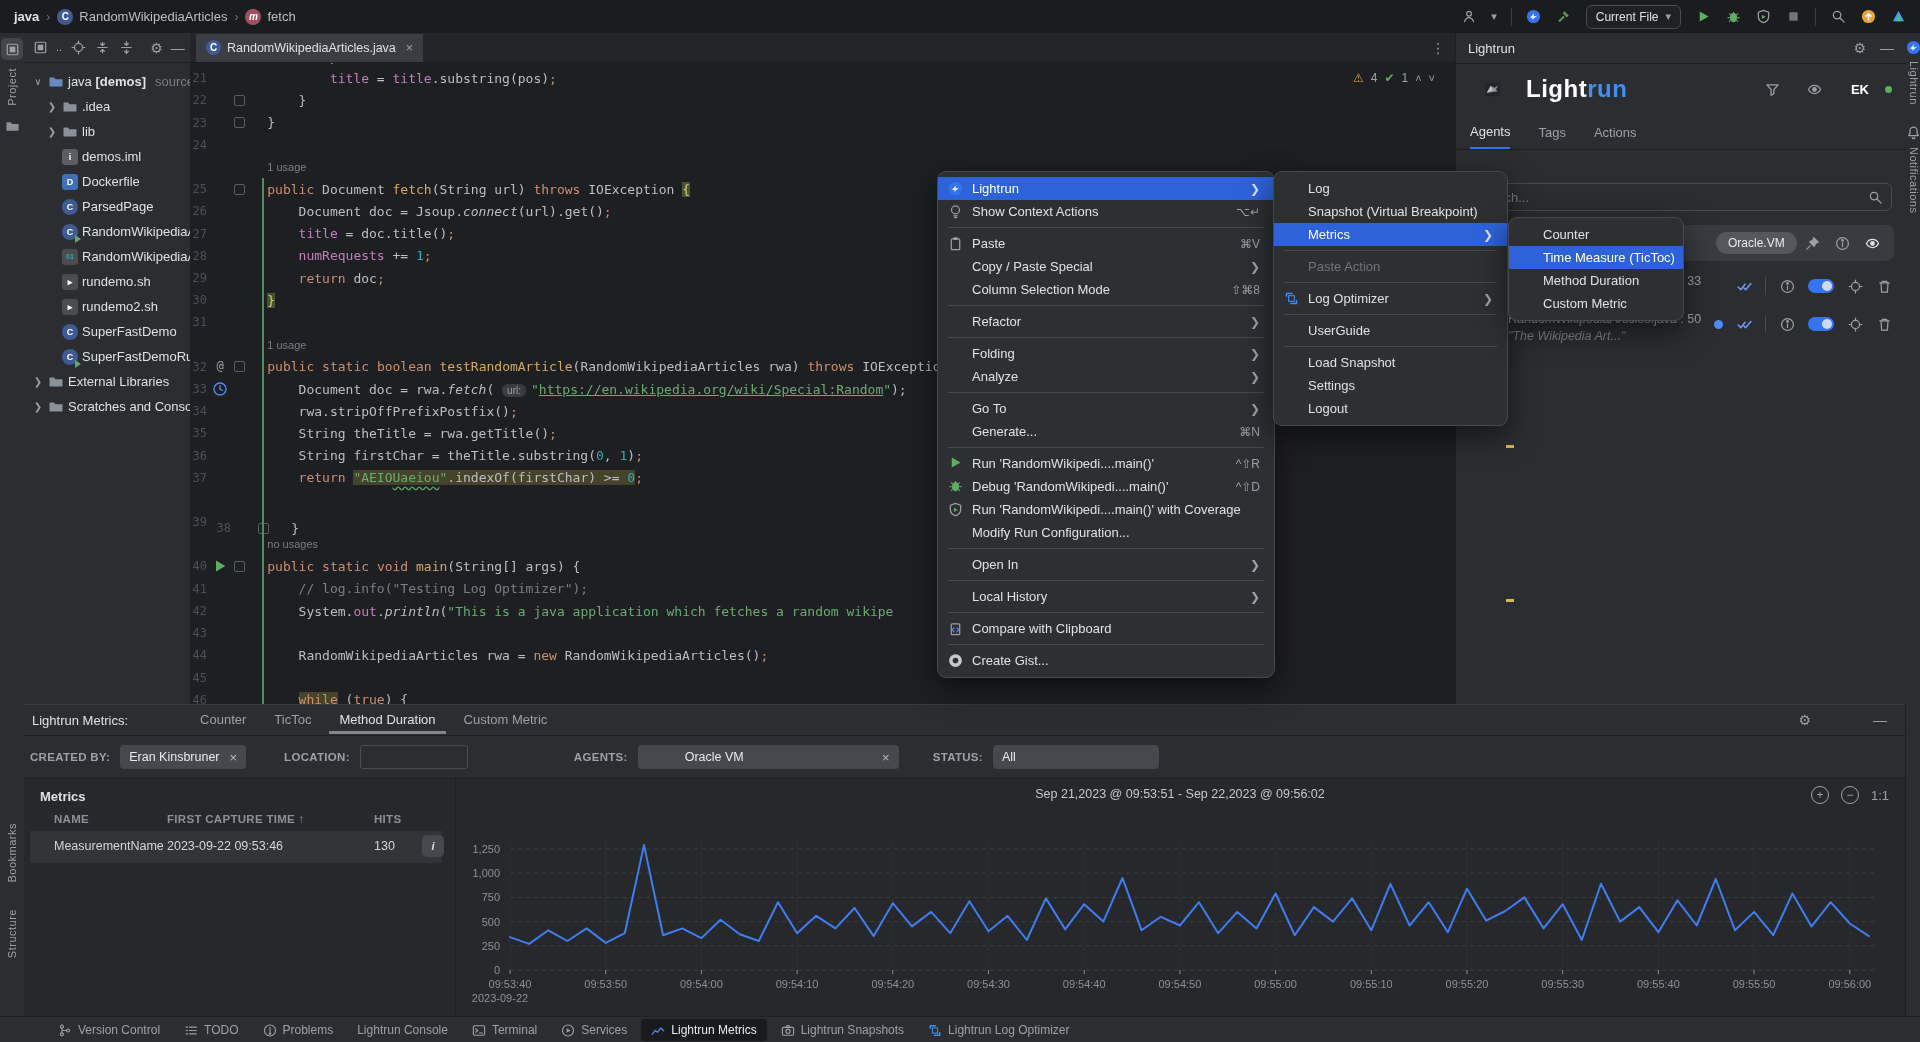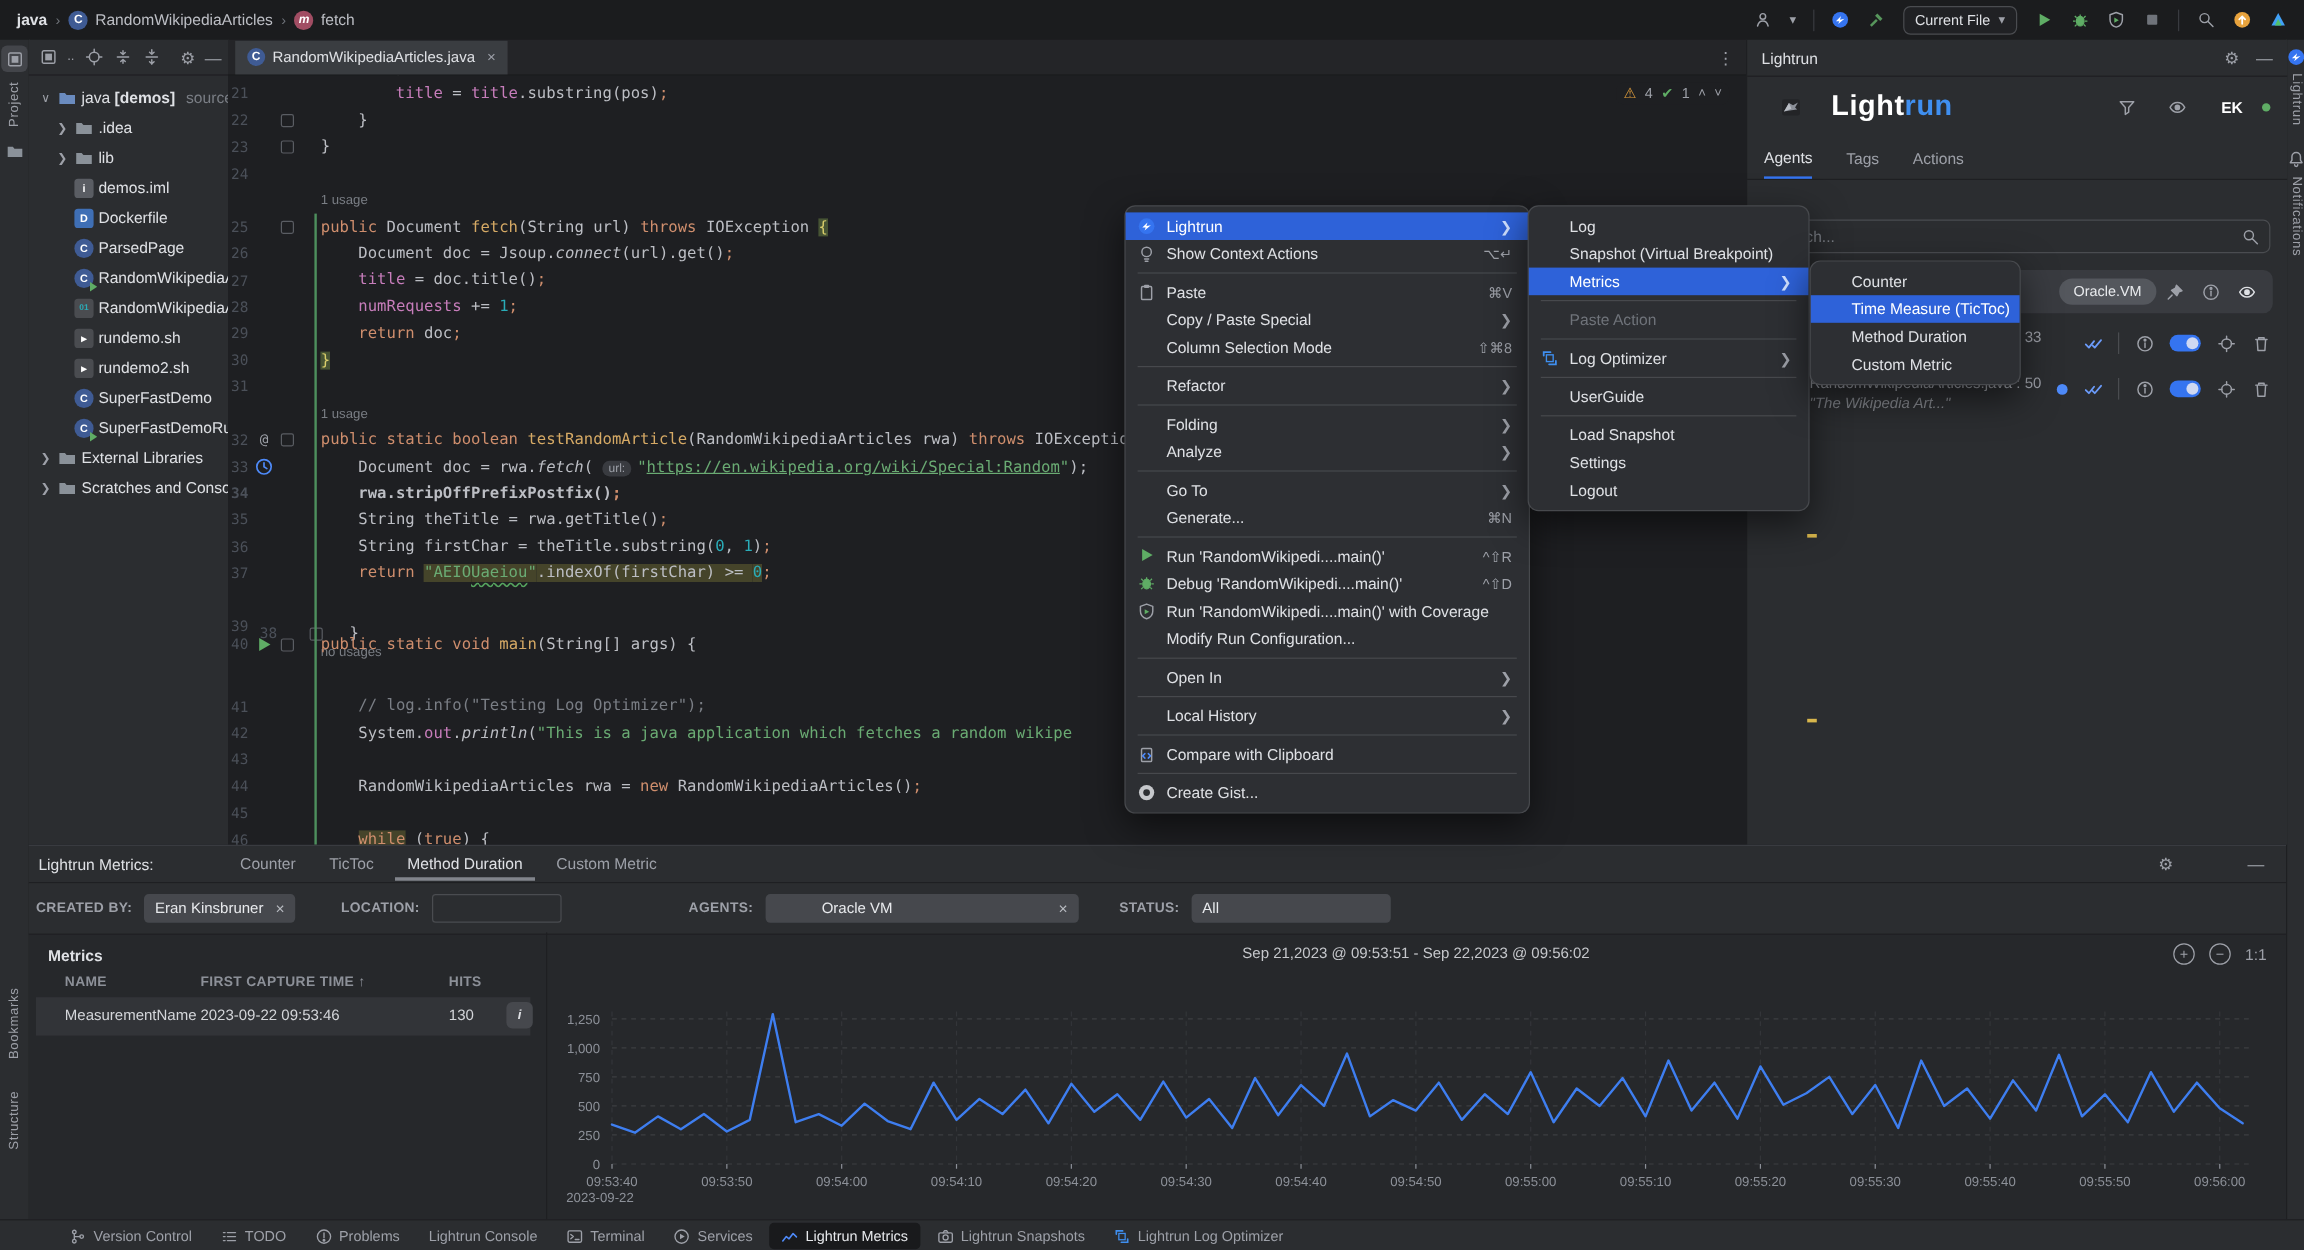--- a/index.html
+++ b/index.html
@@ -433,21 +433,21 @@
           <span class="txt" style="padding-left:31.3px"><span class="tk-k">public</span><span class="tk-t"> </span><span class="tk-k">static</span><span class="tk-t"> </span><span class="tk-k">boolean</span><span class="tk-t"> </span><span class="tk-m">testRandomArticle</span><span class="tk-t">(RandomWikipediaArticles rwa) </span><span class="tk-k">throws</span><span class="tk-t"> IOException {</span></span>
         </div>
         <div class="cl" style="top: 345px;">
           <span class="ln">33</span>
           <span class="gut"><svg viewBox="0 0 16 16" fill="none" stroke="#4e8af9" stroke-width="1.4" stroke-linecap="round">
               <circle cx="8" cy="8" r="6"></circle>
               <path d="M8 4.6V8l2.4 1.5"></path>
             </svg></span>
           <span class="txt" style="padding-left:62.6px"><span class="tk-t">Document doc = rwa.</span><span class="tk-i">fetch</span><span class="tk-t">( </span><span class="tk-hint">url:</span><span class="tk-s">"</span><span class="tk-link">https://en.wikipedia.org/wiki/Special:Random</span><span class="tk-s">"</span><span class="tk-t">);</span></span>
         </div>
-        <div class="cl" style="top: 367.2px; font-weight: bold;">
+        <div class="cl" style="top: 367.2px;">
           <span class="ln">34</span>
           <span class="txt" style="padding-left:62.6px"><span class="tk-t">rwa.stripOffPrefixPostfix()</span><span class="tk-k">;</span></span>
         </div>
         <div class="cl" style="top: 389.4px;">
           <span class="ln">35</span>
           <span class="txt" style="padding-left:62.6px"><span class="tk-t">String theTitle = rwa.getTitle()</span><span class="tk-k">;</span></span>
         </div>
         <div class="cl" style="top: 411.6px;">
           <span class="ln">36</span>
           <span class="txt" style="padding-left:62.6px"><span class="tk-t">String firstChar = theTitle.substring(</span><span class="tk-n">0</span><span class="tk-t">, </span><span class="tk-n">1</span><span class="tk-t">)</span><span class="tk-k">;</span></span>
@@ -461,21 +461,21 @@
           <span class="fold"></span>
           <span class="txt" style="padding-left:31.3px"><span class="tk-t">}</span></span>
         </div>
         <div class="cl" style="top: 478.2px;">
           <span class="ln">39</span>
           <span class="txt" style="padding-left:0px"></span>
         </div>
         <div class="cl" style="top: 500.4px;">
           <span class="txt ann" style="padding-left:31.3px">no usages</span>
         </div>
-        <div class="cl" style="top: 493px;">
+        <div class="cl" style="top: 522px;">
           <span class="ln">40</span>
           <span class="gut" style="color:#5fad65"><svg viewBox="0 0 16 16">
               <path d="M4 2.6L13.4 8 4 13.4z" fill="currentColor"></path>
             </svg></span>
           <span class="fold"></span>
           <span class="txt" style="padding-left:31.3px"><span class="tk-k">public</span><span class="tk-t"> </span><span class="tk-k">static</span><span class="tk-t"> </span><span class="tk-k">void</span><span class="tk-t"> </span><span class="tk-m">main</span><span class="tk-t">(String[] args) {</span></span>
         </div>
         <div class="cl" style="top: 544.8px;">
           <span class="ln">41</span>
           <span class="txt" style="padding-left:62.6px"><span class="tk-c">// log.info("Testing Log Optimizer");</span></span>

